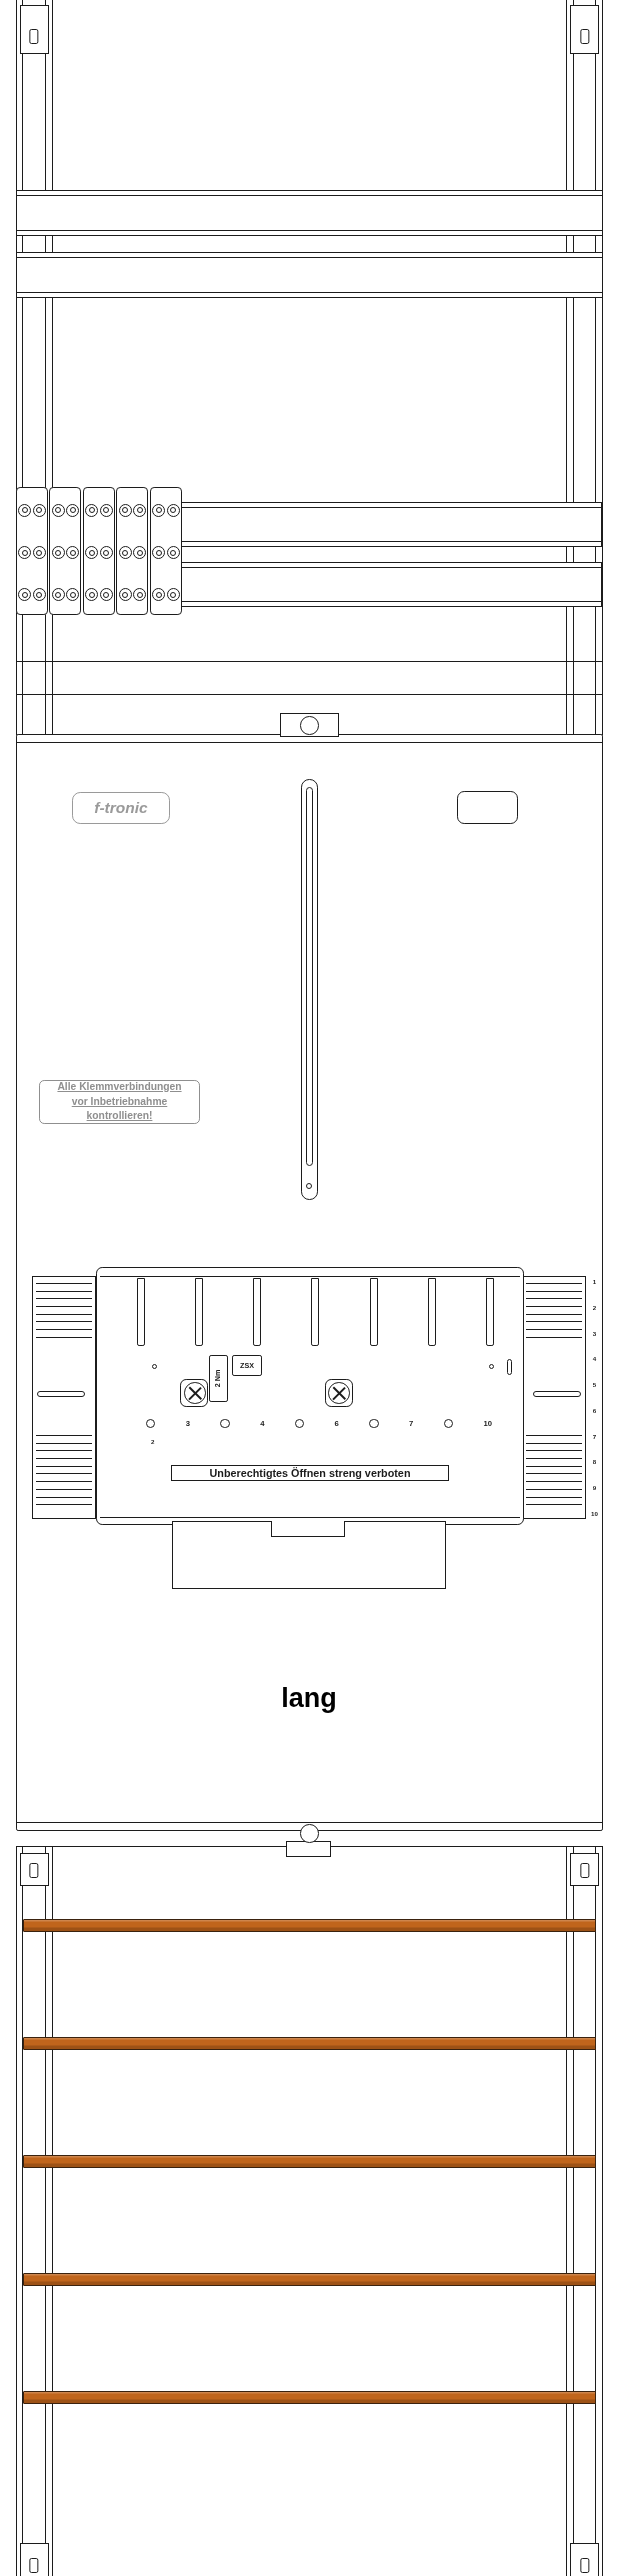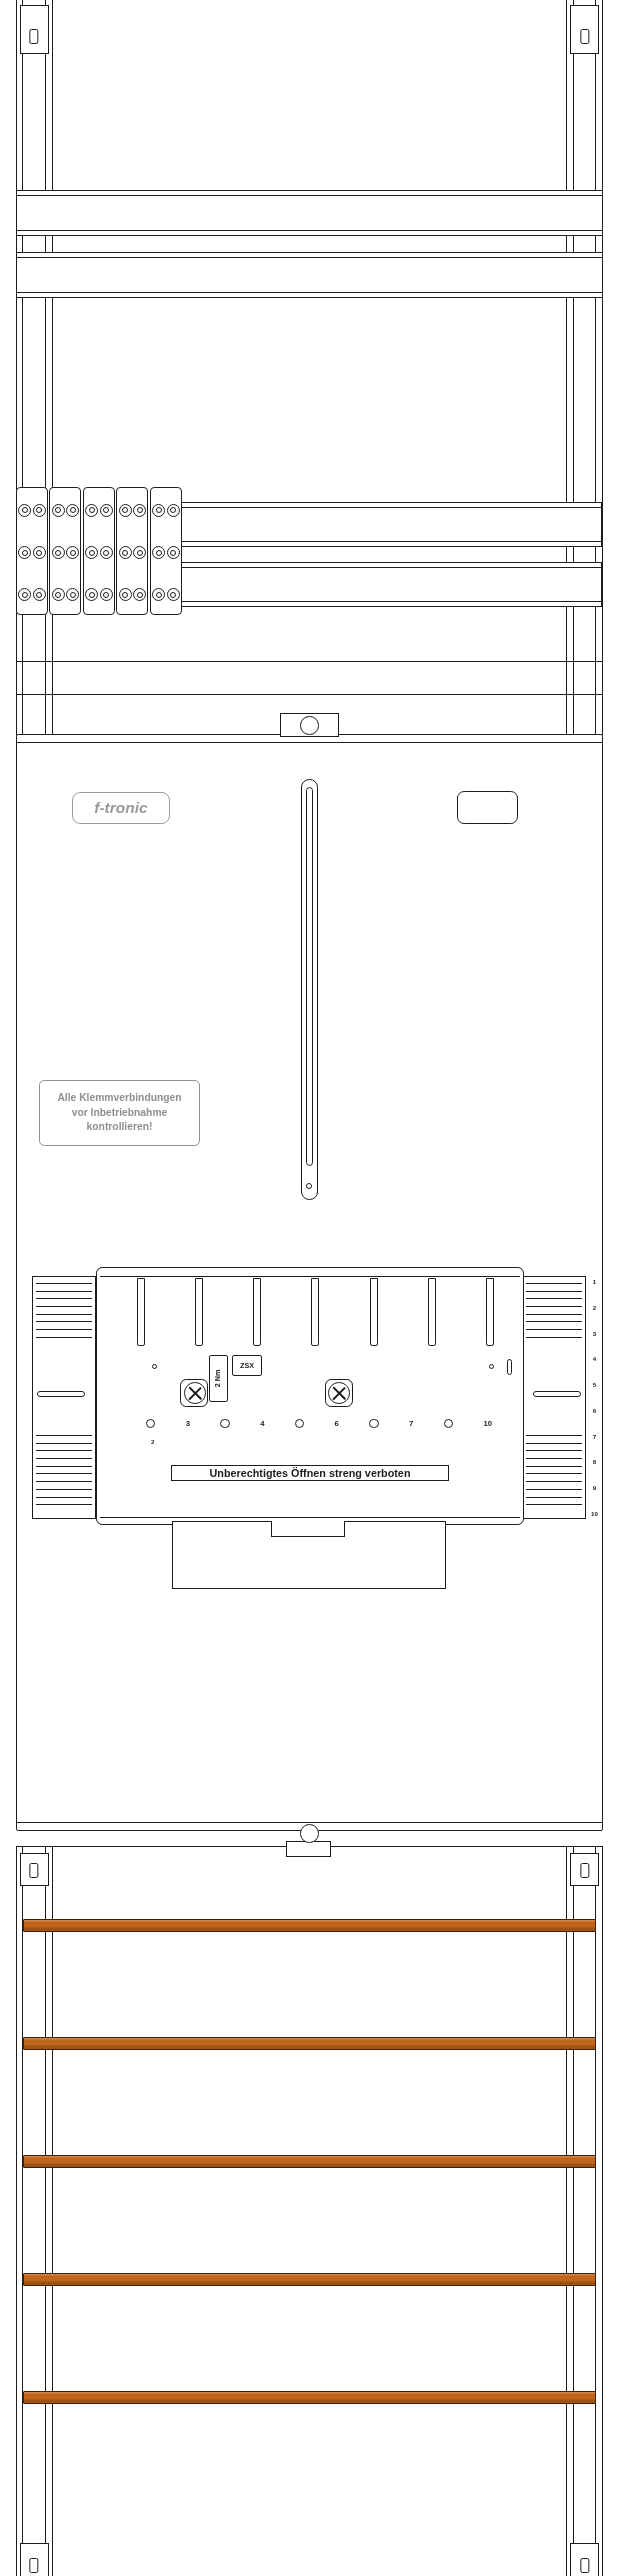--- a/index.html
+++ b/index.html
@@ -189,21 +189,21 @@
 
   <div id="logo-box" style="left:72px; top:792px; width:98px; height:32px;">
     <span>f-tronic</span>
   </div>
   <div class="outline" style="left:457px; top:791px; width:61px; height:33px; border-radius:7.2px;"></div>
 
   <div class="outline" style="left:301px; top:779px; width:16.5px; height:421px; border-radius:8.2px; border-width:1.3px;"></div>
   <div class="outline" style="left:306px; top:787px; width:7.2px; height:379px; border-radius:3.6px; border-width:1px;"></div>
   <div class="outline" style="left:306px; top:1183px; width:6.2px; height:6.2px; border-radius:50%; border-width:1px;"></div>
 
-  <div id="warning-box" style="left:39px; top:1080px; width:161px; height:66px;">
+  <div id="warning-box" style="left:39px; top:1080px; width:161px; height:44px;text-decoration:underline;">
     <div>Alle Klemmverbindungen</div>
     <div>vor Inbetriebnahme</div>
     <div>kontrollieren!</div>
   </div>
 
   <div class="comb" style="left:32px; top:1276px;">
     <div class="teeth" style="top:6.2px; height:61px;"></div>
     <div class="pointer" style="left:4.1px;"></div>
     <div class="teeth" style="top:158px; height:77px;"></div>
   </div>
@@ -271,20 +271,21 @@
 
     <div id="seal-strip" style="left:74px; top:197px; width:278px; height:15.5px;">
       <span>Unberechtigtes Öffnen streng verboten</span>
     </div>
   </div>
 
   <div class="outline" style="left:172px; top:1521px; width:274px; height:68px; border-width:1.5px; z-index:2;">
     <div id="below-notch"></div>
   </div>
 
+  <div id="size-sub" style="top:1683px;">lang</div>
 
   <div class="hline" style="left:15.5px; top:1846px; width:587px;"></div>
   <div class="outline" style="left:286px; top:1841px; width:45px; height:15.5px; z-index:3;"></div>
   <div class="screw-dot" style="left:300px; top:1824px; z-index:4;"></div>
 
   <div class="v-rail" style="left:15.5px; top:1846px; height:747px;">
     <div class="v-line l"></div>
     <div class="v-line r"></div>
   </div>
   <div class="v-rail" style="left:566px; top:1846px; height:747px;">

